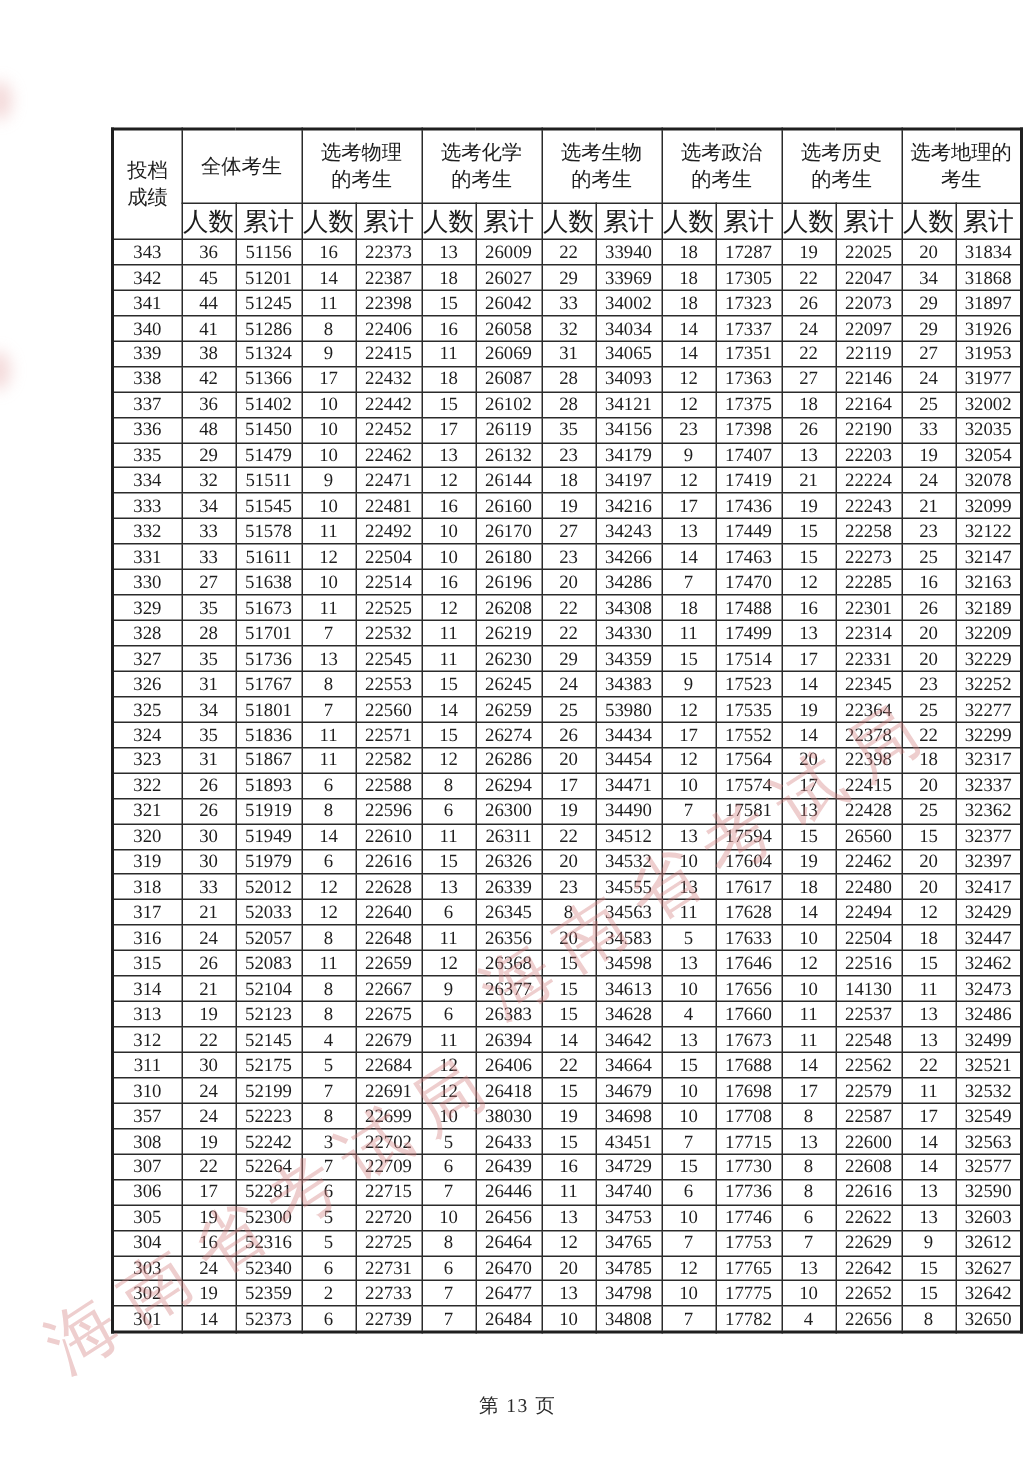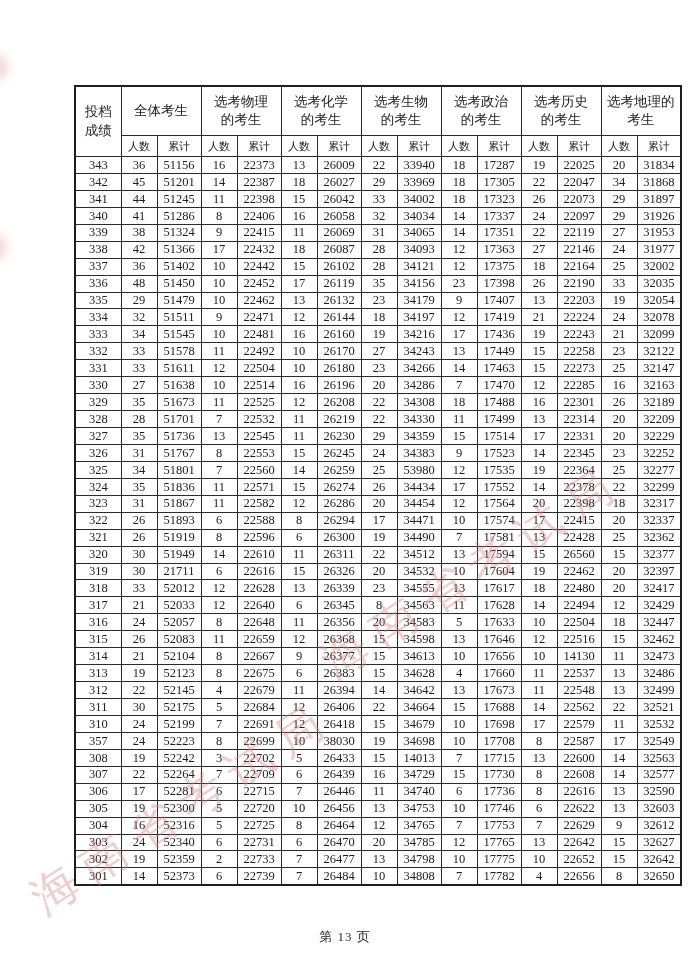--- a/index.html
+++ b/index.html
@@ -22,21 +22,21 @@
     border:1px solid #2b2b2b;
     padding:0;text-align:center;vertical-align:middle;
     font-weight:normal;overflow:hidden;
     color:#1d1d1d;
   }
   .score-table thead tr.group-row th{
     height:48px;font-size:13.5px;line-height:1.35;
     white-space:pre-line;
   }
   .score-table thead tr.sub-row th{
-    height:20px;font-size:11px;
+    height:20px;font-size:17px;
   }
   .score-table thead th[data-name="score-header"]{
     font-size:13.5px;white-space:pre-line;line-height:1.5;
   }
   .score-table tbody td{
     height:15.95px;font-size:12.5px;line-height:1;
   }
   col.c-score{width:46px;}
   col.c-n{width:36px;}
   col.c-cum{width:44px;}
@@ -534,21 +534,21 @@
           <td data-name="count-cell">13</td>
           <td data-name="cumulative-cell">17594</td>
           <td data-name="count-cell">15</td>
           <td data-name="cumulative-cell">26560</td>
           <td data-name="count-cell">15</td>
           <td data-name="cumulative-cell">32377</td>
         </tr>
         <tr data-name="table-row">
           <td data-name="score-cell">319</td>
           <td data-name="count-cell">30</td>
-          <td data-name="cumulative-cell">21711</td>
+          <td data-name="cumulative-cell">51979</td>
           <td data-name="count-cell">6</td>
           <td data-name="cumulative-cell">22616</td>
           <td data-name="count-cell">15</td>
           <td data-name="cumulative-cell">26326</td>
           <td data-name="count-cell">20</td>
           <td data-name="cumulative-cell">34532</td>
           <td data-name="count-cell">10</td>
           <td data-name="cumulative-cell">17604</td>
           <td data-name="count-cell">19</td>
           <td data-name="cumulative-cell">22462</td>
@@ -727,21 +727,21 @@
         </tr>
         <tr data-name="table-row">
           <td data-name="score-cell">308</td>
           <td data-name="count-cell">19</td>
           <td data-name="cumulative-cell">52242</td>
           <td data-name="count-cell">3</td>
           <td data-name="cumulative-cell">22702</td>
           <td data-name="count-cell">5</td>
           <td data-name="cumulative-cell">26433</td>
           <td data-name="count-cell">15</td>
-          <td data-name="cumulative-cell">14013</td>
+          <td data-name="cumulative-cell">43451</td>
           <td data-name="count-cell">7</td>
           <td data-name="cumulative-cell">17715</td>
           <td data-name="count-cell">13</td>
           <td data-name="cumulative-cell">22600</td>
           <td data-name="count-cell">14</td>
           <td data-name="cumulative-cell">32563</td>
         </tr>
         <tr data-name="table-row">
           <td data-name="score-cell">307</td>
           <td data-name="count-cell">22</td>

